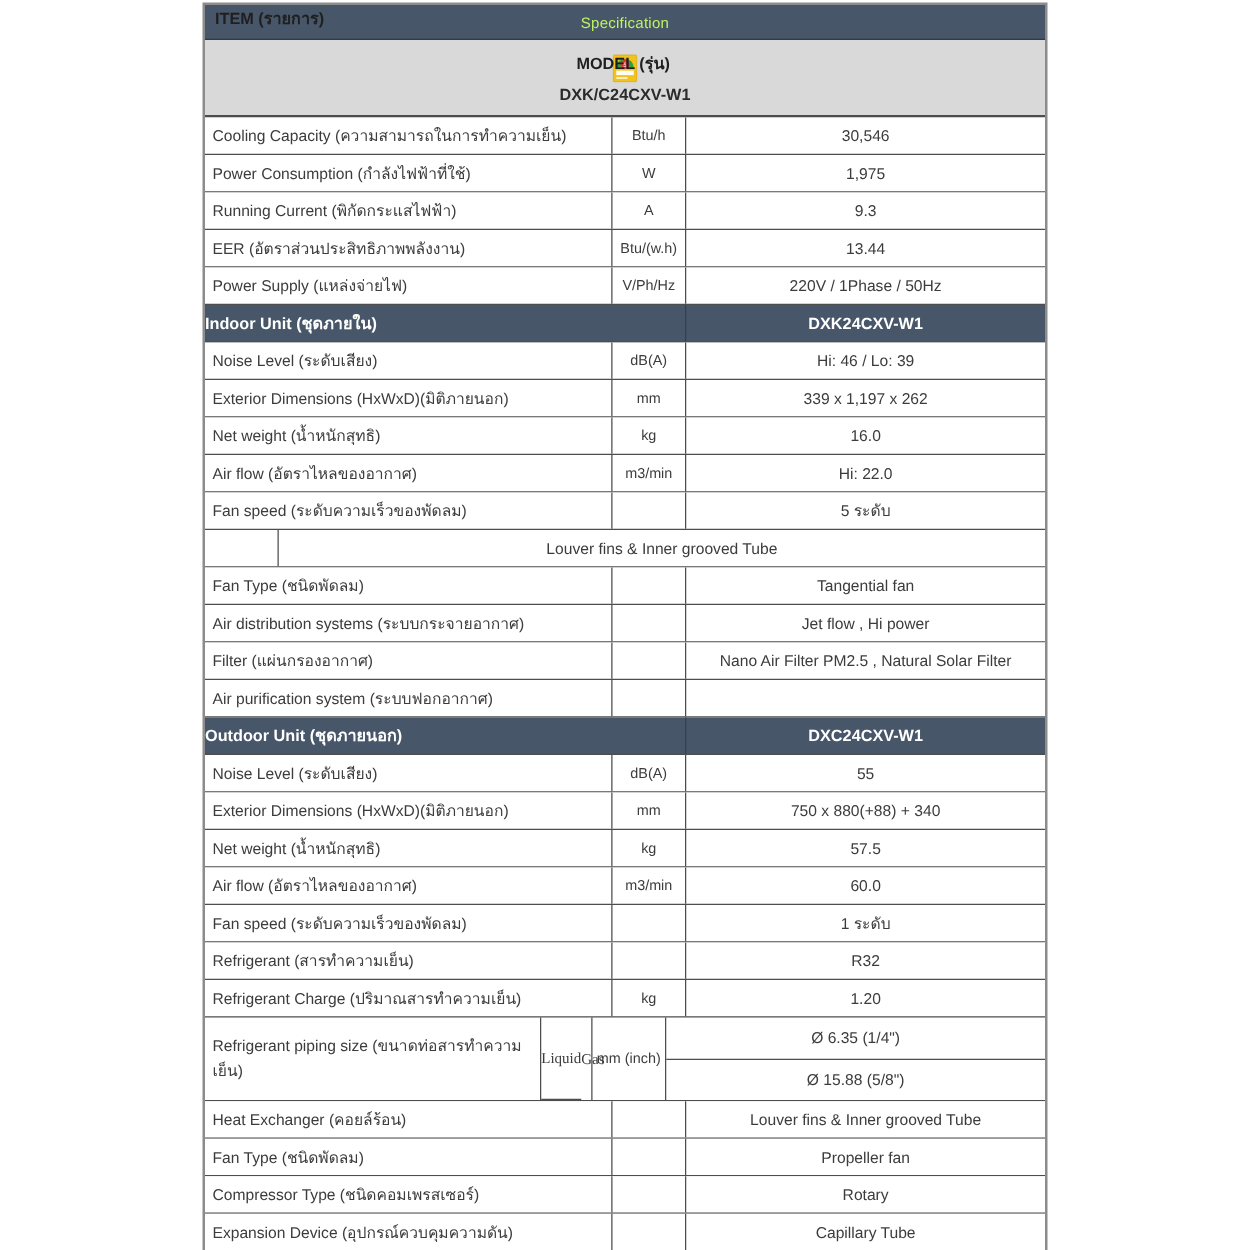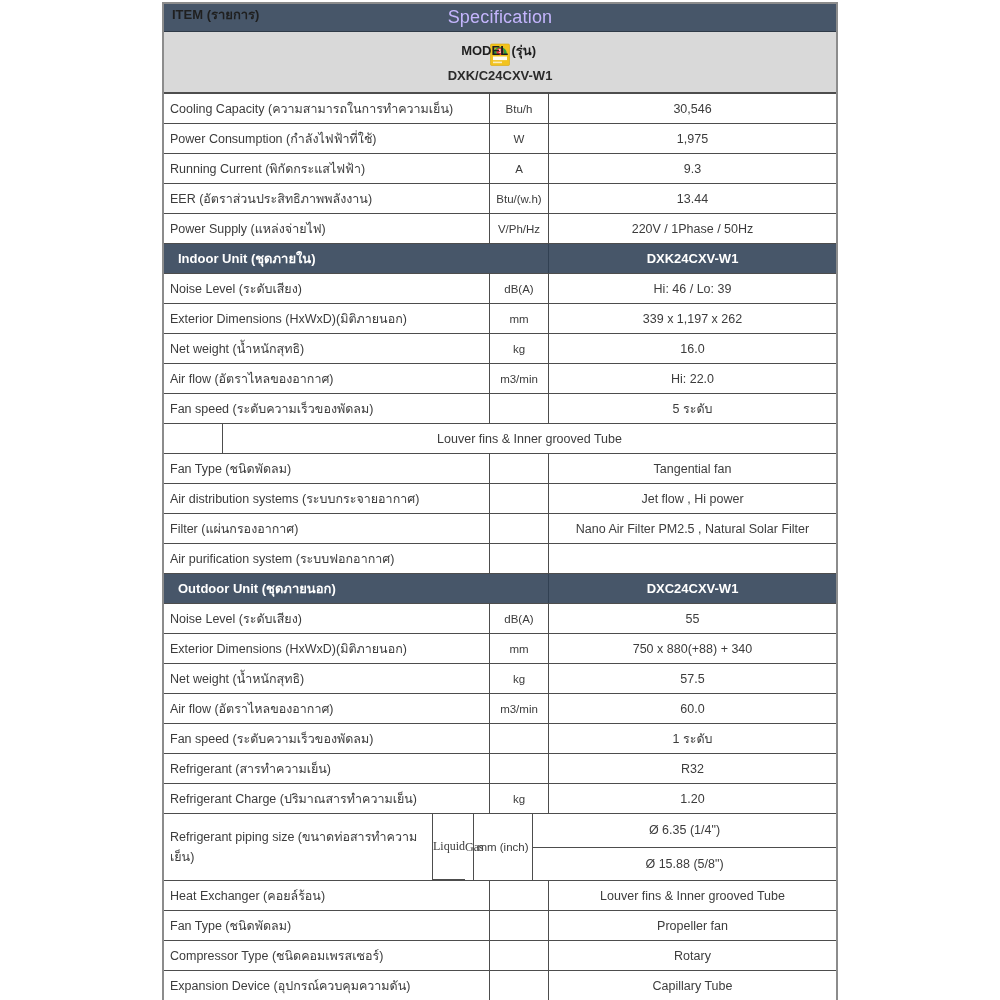--- a/index.html
+++ b/index.html
@@ -6,39 +6,39 @@
     --slate:#475669;
     --hdrgray:#d9d9d9;
     --grid:#4d4d4d;
     --outer:#8c8c8c;
     --ink:#3c3c3c;
   }
   *{box-sizing:border-box;margin:0;padding:0;}
   html,body{width:1000px;height:1000px;overflow:hidden;background:#ffffff;
     font-family:"Liberation Sans","DejaVu Sans",sans-serif;color:var(--ink);}
   .sheet{position:absolute;left:162px;top:2px;width:676px;border:2px solid var(--outer);background:#fff;}
-  .bar-title{height:28px;background:var(--slate);color:#c4b5fd;display:flex;align-items:center;justify-content:center;
-    font-size:18px;font-weight:500;letter-spacing:.2px;border-bottom:1px solid #2f3a47;}
+  .bar-title{height:28px;background:var(--slate);color:#bef264;display:flex;align-items:center;justify-content:center;
+    font-size:12px;font-weight:500;letter-spacing:.2px;border-bottom:1px solid #2f3a47;}
   
   .hdr{display:flex;height:62px;background:var(--hdrgray);border-bottom:2px solid var(--grid);flex-direction:column;}
   .hdr-left{position:relative;width:385px;border-right:1px solid var(--grid);}
   .hdr-left svg{position:absolute;inset:0;width:100%;height:100%;}
   .lbl-model{position:absolute;top:8px;right:12px;font-weight:bold;font-size:13px;color:#1f1f1f;}
   .lbl-item{position:absolute;bottom:7px;left:8px;font-weight:bold;font-size:13px;color:#1f1f1f;}
   .hdr-right{flex:1;display:flex;flex-direction:column;align-items:center;justify-content:center;gap:2px;}
   .model-code{font-size:13px;font-weight:600;color:#2b2b2b;}
   
   .row{display:flex;height:30px;border-bottom:1px solid var(--grid);background:#fff;}
   .c{display:flex;align-items:center;font-size:12.5px;}
   .item{width:326px;padding-left:6px;border-right:1px solid var(--grid);}
   .unit{width:59px;justify-content:center;border-right:1px solid var(--grid);font-size:11.5px;white-space:nowrap;}
   .value{flex:1;justify-content:center;text-align:center;}
   
   .row.section{background:var(--slate);color:#fff;}
-  .row.section .sec-item{width:385px;padding-left:14px;border-right:1px solid #314052;display:flex;align-items:center;
+  .row.section .sec-item{width:385px;padding-left:0;border-right:1px solid #314052;display:flex;align-items:center;
     font-size:13px;font-weight:600;}
   .row.section .sec-value{flex:1;display:flex;align-items:center;justify-content:center;font-size:13px;font-weight:600;}
   
   .pip{display:flex;height:67px;border-bottom:1px solid var(--grid);}
   .pip .pitem{width:269px;padding-left:6px;border-right:1px solid var(--grid);display:flex;align-items:center;font-size:12.5px;}
   .pip .psub{width:41px;border-right:1px solid var(--grid);display:flex;flex-direction:row;font-family:Liberation Serif, serif;}
   .pip .psub>div{flex:1;display:flex;align-items:center;justify-content:center;font-size:12px;}
   .pip .psub>div:first-child{border-bottom:1px solid var(--grid);}
   .pip .punit{width:59px;border-right:1px solid var(--grid);display:flex;align-items:center;justify-content:center;
     font-size:11.5px;white-space:nowrap;}

